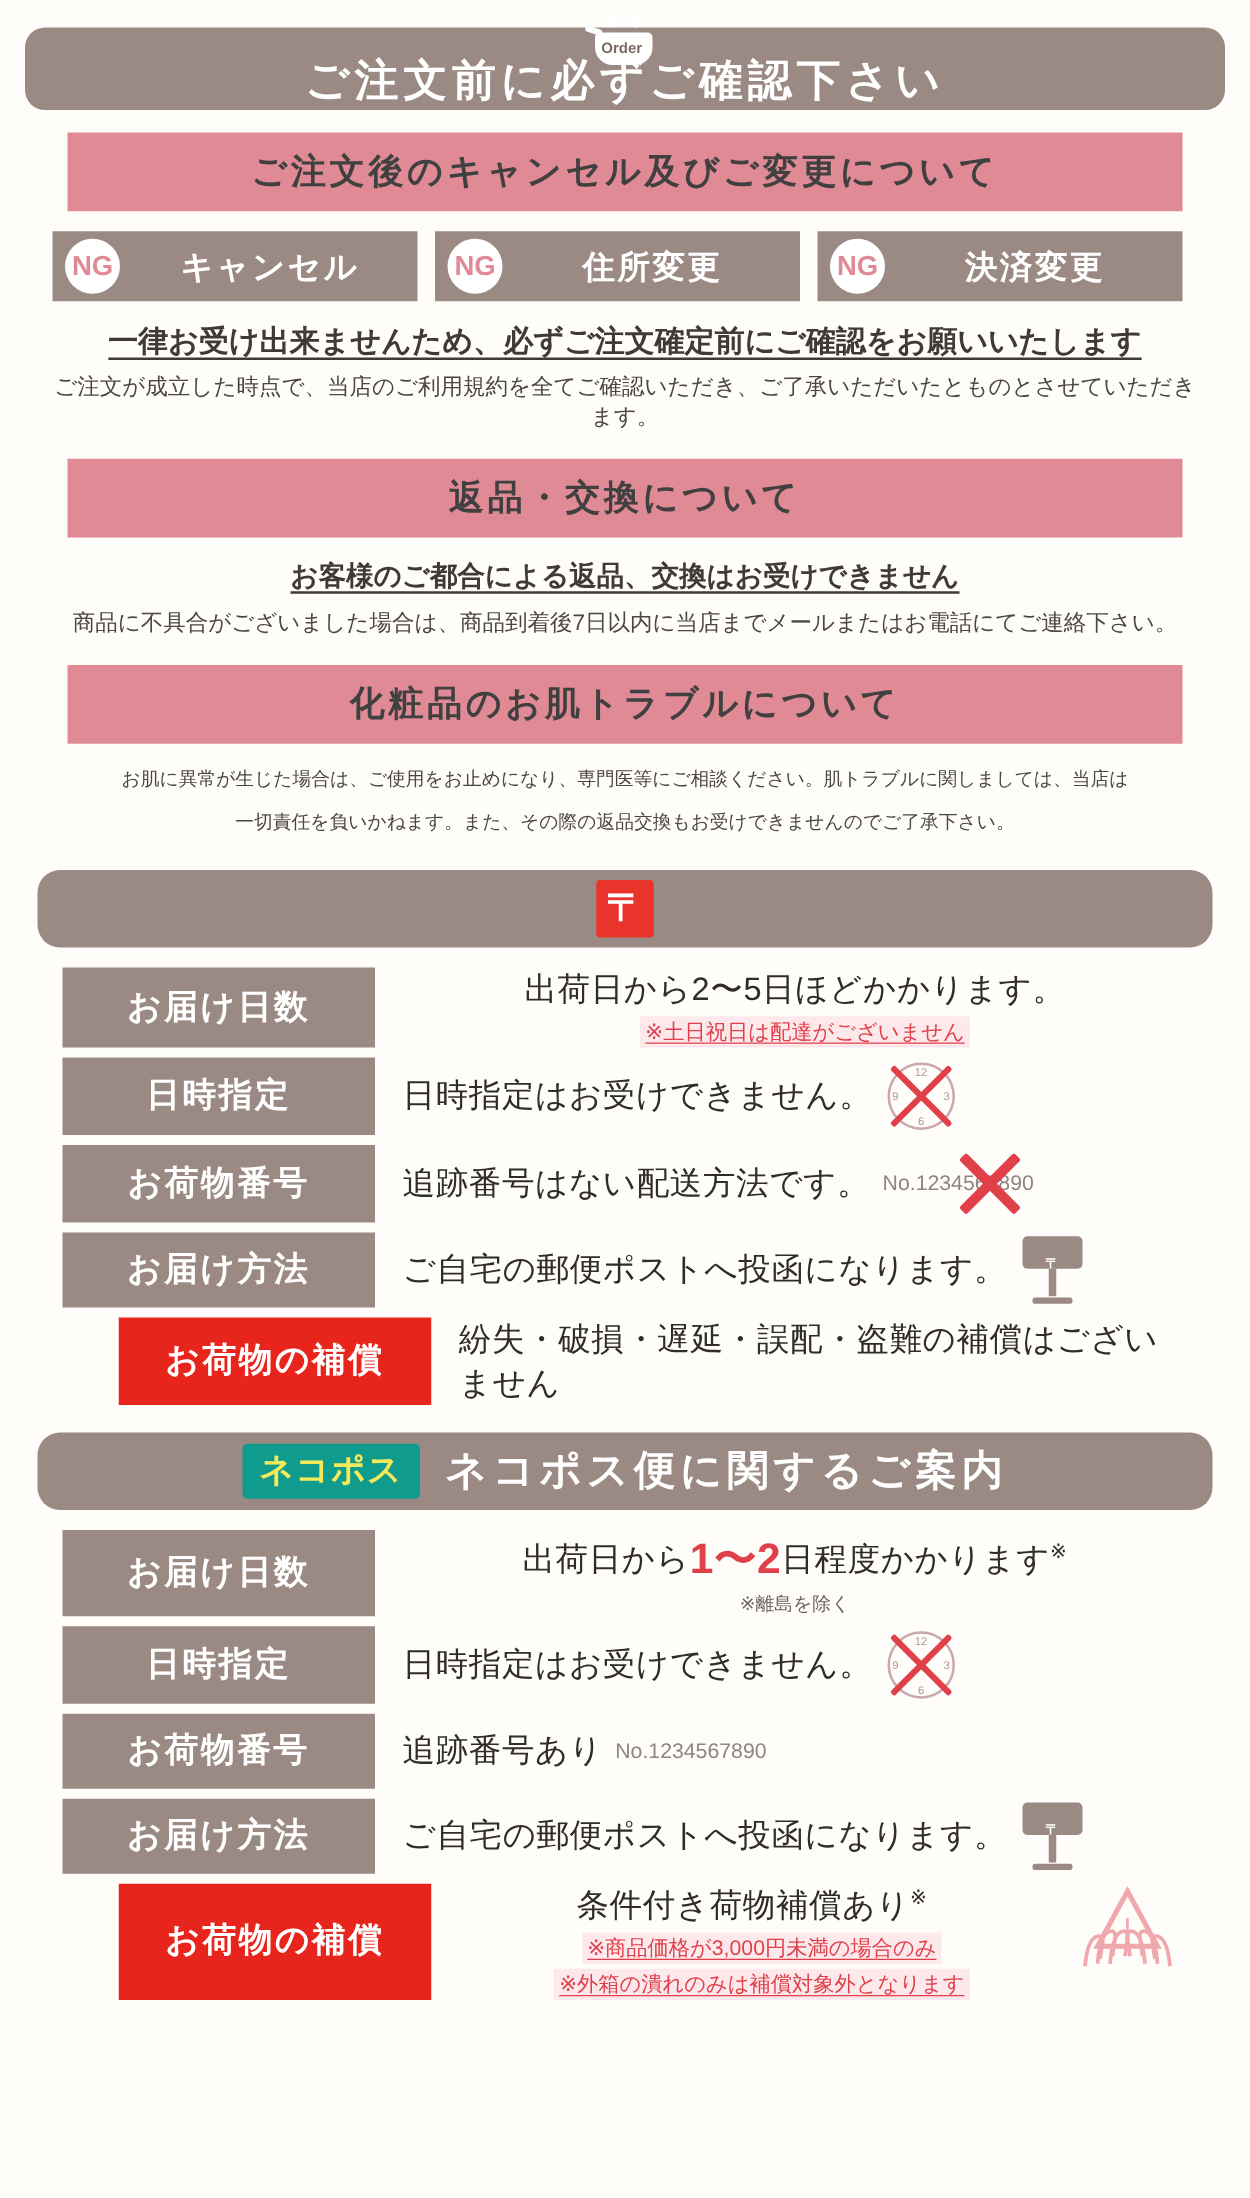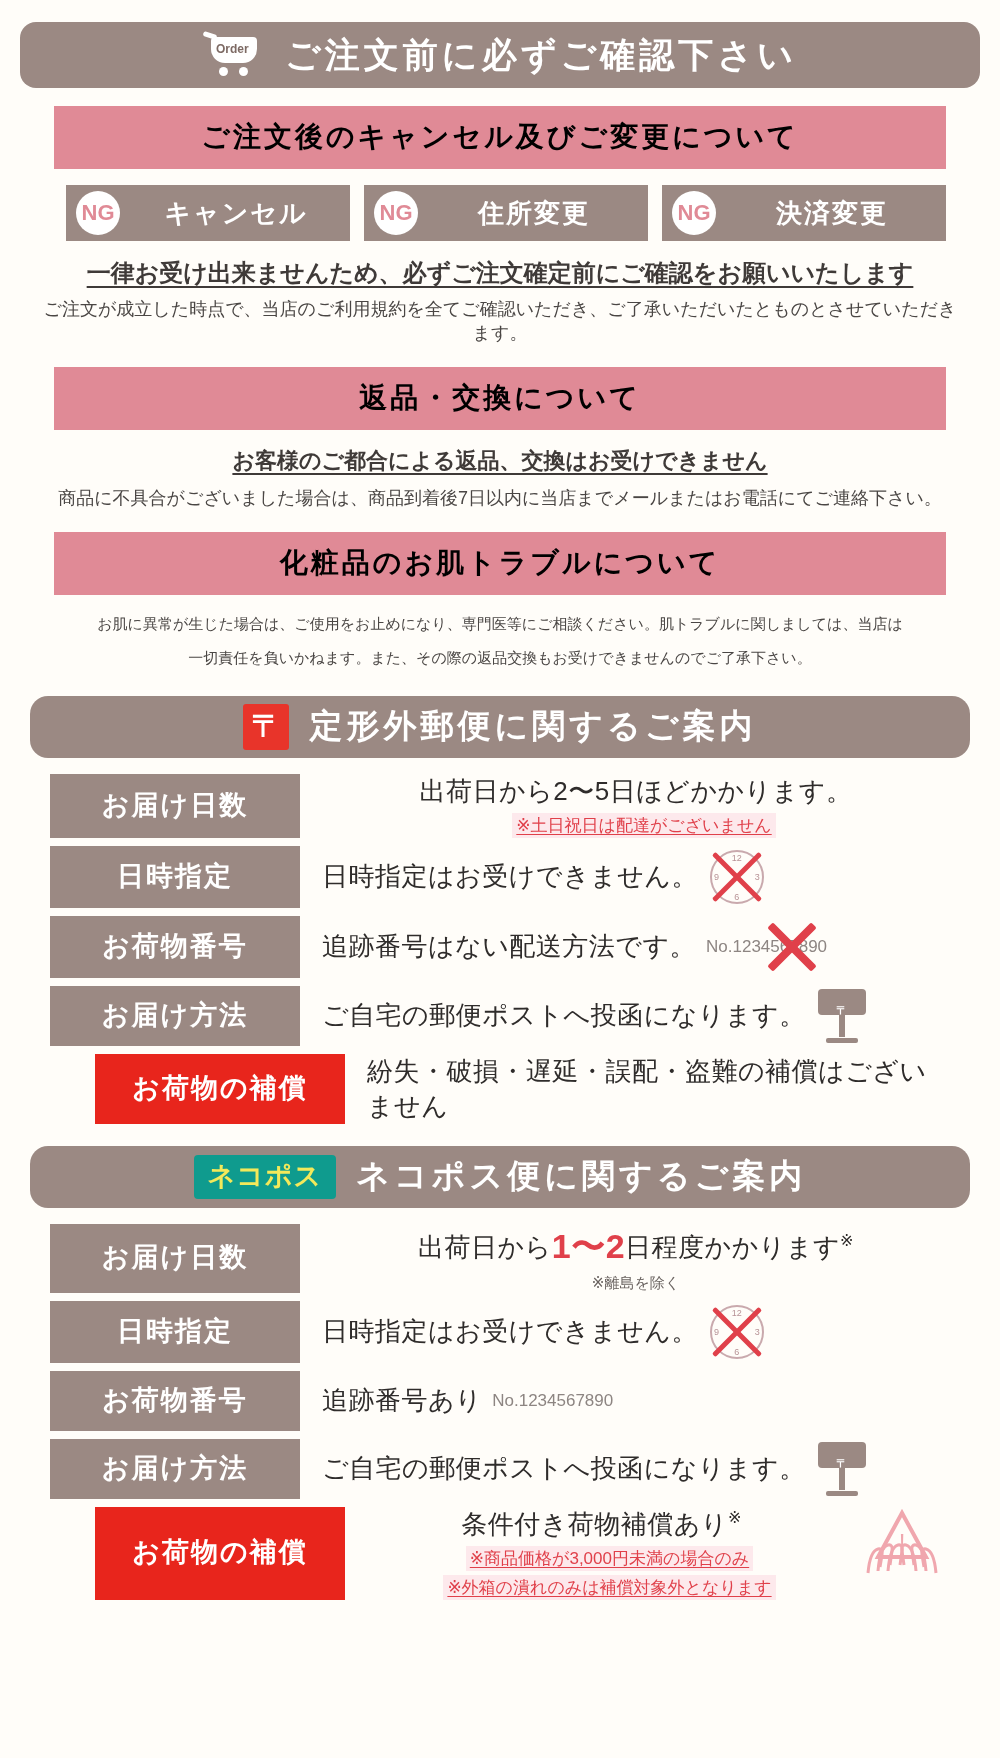--- a/index.html
+++ b/index.html
@@ -26,30 +26,31 @@
   .banner-brown {
     background: #9b8983;
     border-radius: 16px;
     color: #ffffff;
     display: flex;
     align-items: center;
     justify-content: center;
     gap: 18px;
     height: 66px;
     margin: 0 0 18px 0;
+    flex-direction: column;
   }
   .banner-brown .banner-title {
     font-size: 35px;
     font-weight: bold;
     letter-spacing: 4px;
   }
 
   .banner-pink {
     background: #e08a96;
-    color: #000000;
+    color: #404040;
     text-align: center;
     font-size: 28px;
     font-weight: bold;
     letter-spacing: 3px;
     padding: 12px 0 13px 0;
     margin: 0 34px 16px 34px;
   }
 
   
   .cart-icon {
@@ -94,21 +95,21 @@
     border-radius: 50%;
     background: #ffffff;
   }
   .cart-icon .w1 { left: 16px; }
   .cart-icon .w2 { left: 36px; }
 
   
   .ng-row {
     display: flex;
     gap: 14px;
-    margin: 0 34px 14px 46px;
+    margin: 0 34px 14px 22px;
   }
   .ng-chip {
     flex: 1;
     background: #9b8983;
     display: flex;
     align-items: center;
     gap: 12px;
     padding: 6px 10px;
     box-sizing: border-box;
   }
@@ -423,21 +424,20 @@
   <div class="note-line">商品に不具合がございました場合は、商品到着後7日以内に当店までメールまたはお電話にてご連絡下さい。</div>
 
   <div class="banner-pink">化粧品のお肌トラブルについて</div>
   <div class="small-center">お肌に異常が生じた場合は、ご使用をお止めになり、専門医等にご相談ください。肌トラブルに関しましては、当店は</div>
   <div class="small-center">一切責任を負いかねます。また、その際の返品交換もお受けできませんのでご了承下さい。</div>
 
   <div class="spacer-24"></div>
 
   <div class="sec-header">
     <span class="post-badge">〒</span>
-    <span class="sec-title">定形外郵便に関するご案内</span>
   </div>
 
   <div class="info-table">
 
     <div class="info-row">
       <div class="info-key">お届け日数</div>
       <div class="info-val stacked">
         <span class="val-main">出荷日から2〜5日ほどかかります。</span>
         <span class="val-sub-red">※土日祝日は配達がございません</span>
       </div>

